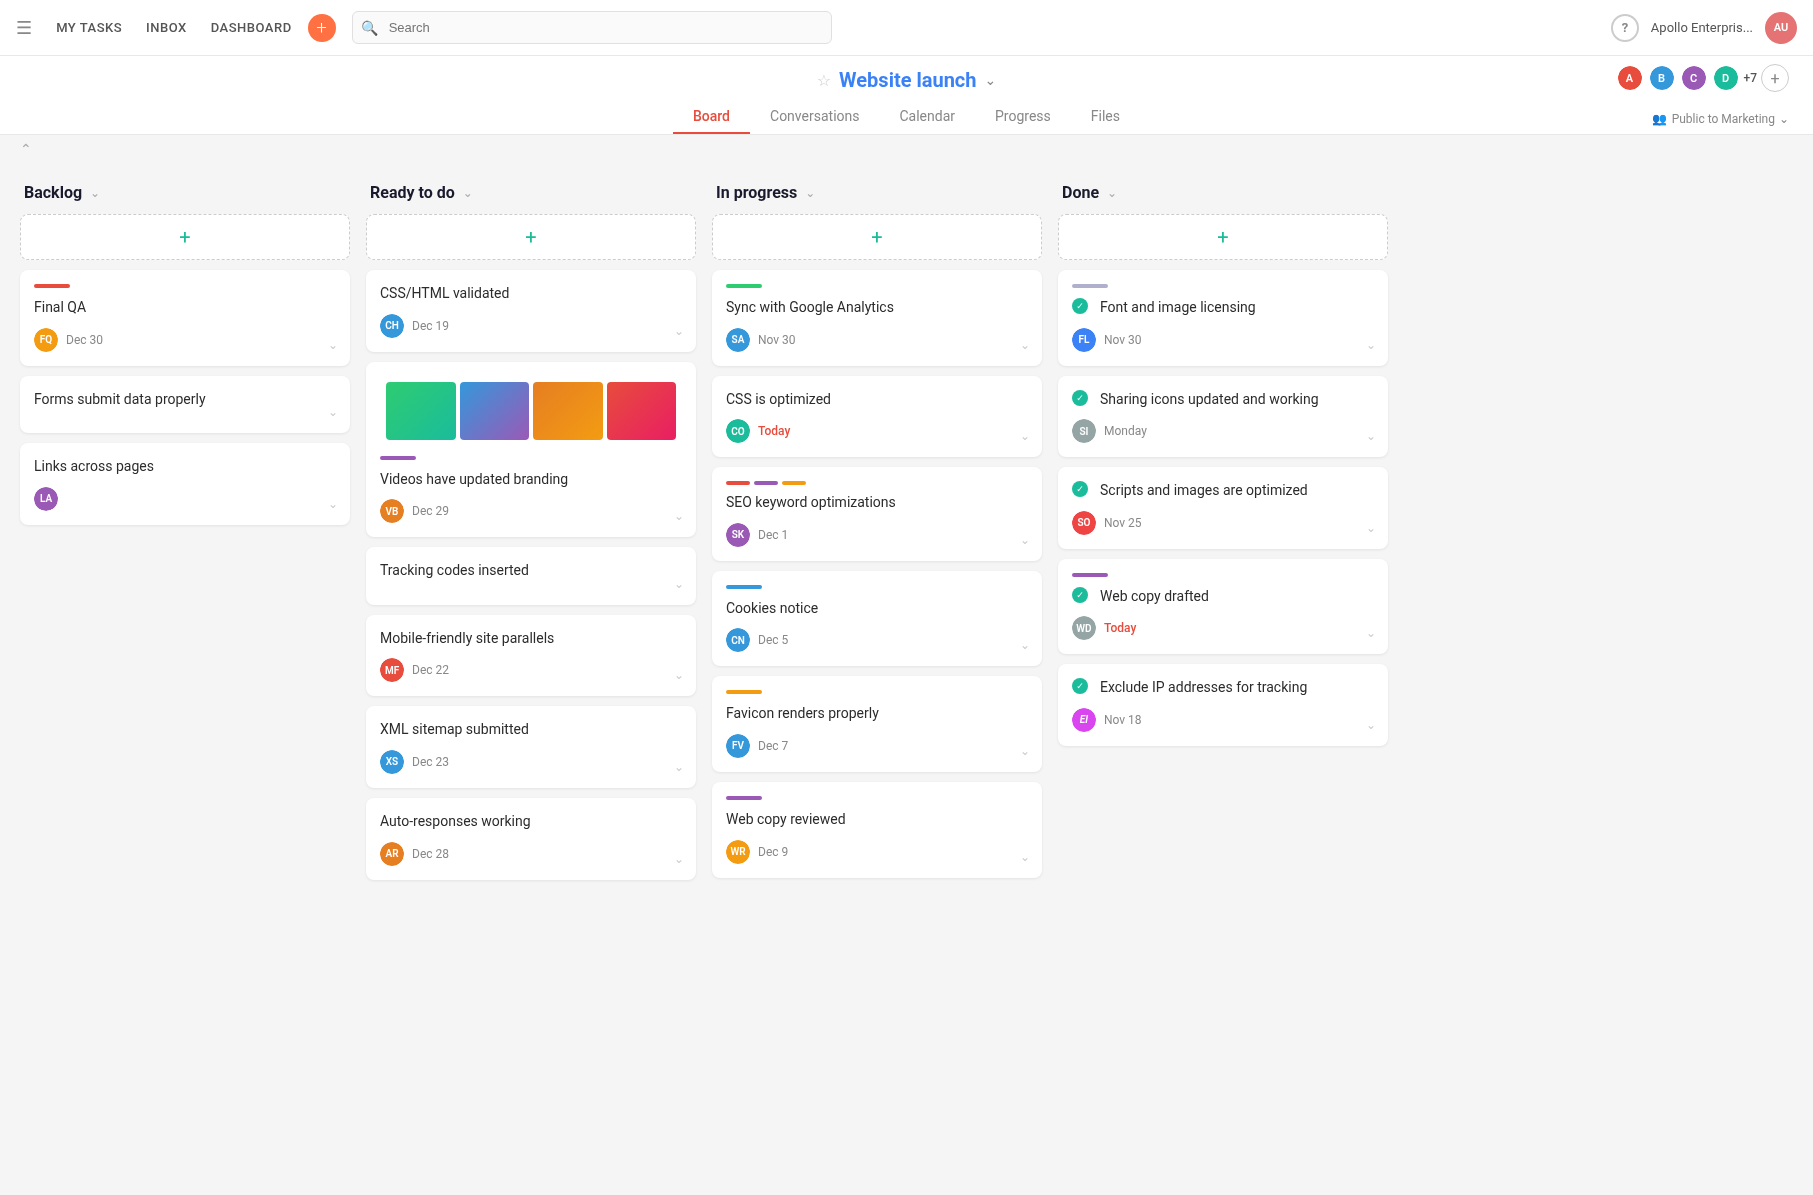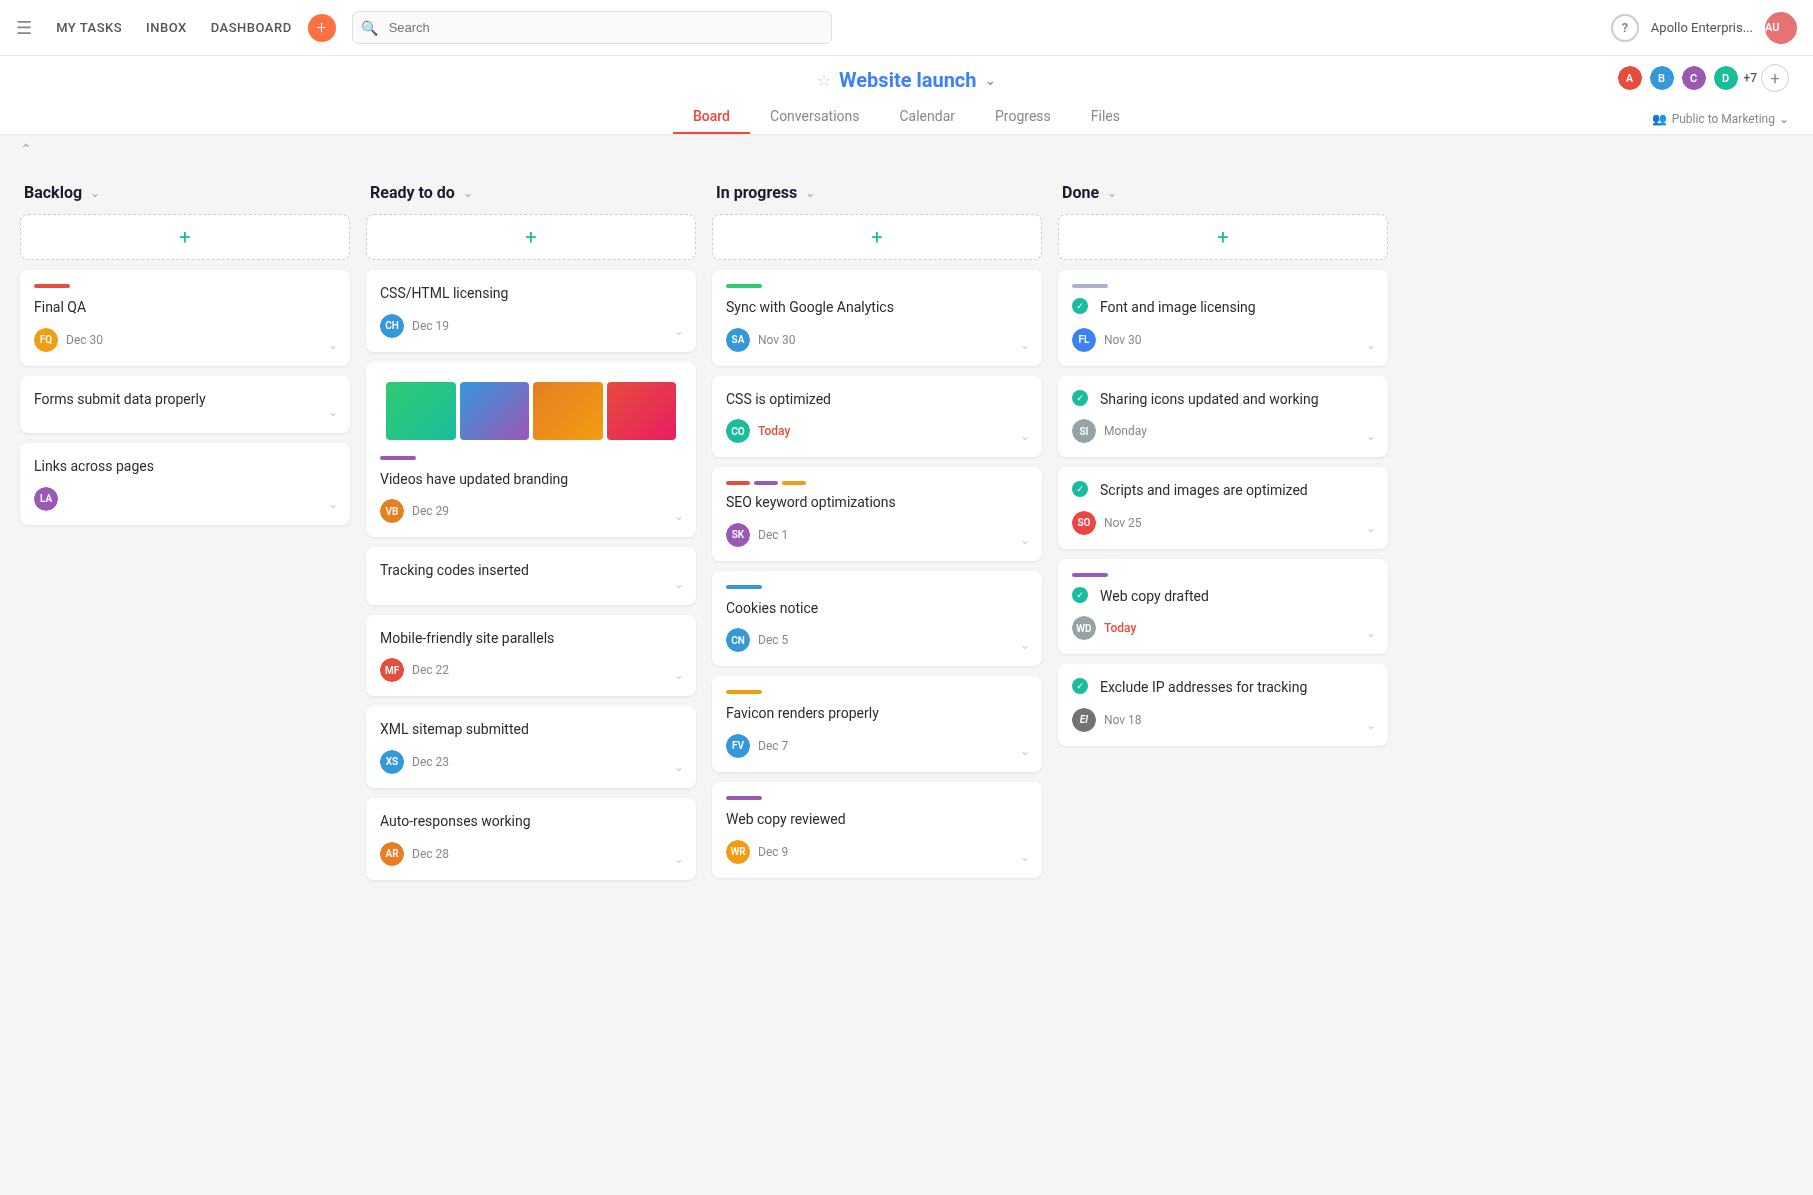--- a/index.html
+++ b/index.html
@@ -10,21 +10,21 @@
     .nav-menu-icon { color: #888; font-size: 18px; cursor: pointer; margin-right: 8px; }
     .nav-links { display: flex; gap: 24px; }
     .nav-link { font-size: 13px; font-weight: 500; color: #555; cursor: pointer; text-transform: uppercase; letter-spacing: 0.5px; }
     .nav-add-btn { width: 28px; height: 28px; background: #ff7043; border-radius: 50%; display: flex; align-items: center; justify-content: center; color: white; font-size: 18px; cursor: pointer; font-weight: 300; }
     .search-bar { flex: 1; max-width: 480px; position: relative; }
     .search-bar input { width: 100%; padding: 8px 12px 8px 36px; border: 1px solid #e0e0e0; border-radius: 6px; font-size: 13px; color: #555; background: #fafafa; outline: none; }
     .search-icon-wrap { position: absolute; left: 10px; top: 50%; transform: translateY(-50%); color: #aaa; font-size: 14px; }
     .nav-right { margin-left: auto; display: flex; align-items: center; gap: 12px; }
     .help-btn { width: 28px; height: 28px; border: 2px solid #ccc; border-radius: 50%; display: flex; align-items: center; justify-content: center; color: #888; font-size: 13px; cursor: pointer; font-weight: bold; }
     .org-name { font-size: 13px; color: #555; }
-    .user-avatar { width: 32px; height: 32px; border-radius: 50%; background: #e57373; display: flex; align-items: center; justify-content: flex-start; color: white; font-size: 13px; font-weight: 600; overflow: hidden; cursor: pointer; }
+    .user-avatar { width: 32px; height: 32px; border-radius: 50%; background: #e57373; display: flex; align-items: center; justify-content: center; color: white; font-size: 13px; font-weight: 600; overflow: hidden; cursor: pointer; }
 
     
     .project-header { background: #fff; border-bottom: 1px solid #e8e8e8; padding: 12px 0 0; text-align: center; position: relative; }
     .project-title-row { display: flex; align-items: center; justify-content: center; gap: 8px; margin-bottom: 8px; }
     .star-icon { color: #ccc; font-size: 16px; }
     .project-title { font-size: 20px; font-weight: 700; color: #3b82f6; }
     .chevron-icon { color: #888; font-size: 14px; }
     .project-tabs { display: flex; justify-content: center; gap: 0; }
     .tab { padding: 8px 20px; font-size: 14px; color: #888; cursor: pointer; border-bottom: 2px solid transparent; }
     .tab.active { color: #e74c3c; border-bottom: 2px solid #e74c3c; font-weight: 500; }
@@ -175,21 +175,21 @@
   </div>
 
   <div class="column">
     <div class="column-header">
       <span class="column-title">Ready to do</span>
       <span class="column-chevron">⌄</span>
     </div>
     <div class="add-card-btn">+</div>
 
     <div class="card">
-      <div class="card-title">CSS/HTML licensing</div>
+      <div class="card-title">CSS/HTML validated</div>
       <div class="card-footer">
         <div class="card-avatar">
           <div class="card-avatar-inner" style="background:#3498db;">CH</div>
         </div>
         <span class="card-date">Dec 19</span>
       </div>
       <span class="card-chevron">⌄</span>
     </div>
 
     <div class="card">
@@ -398,21 +398,21 @@
       <span class="card-chevron">⌄</span>
     </div>
 
     <div class="card">
       <div class="done-card-title">
         <span class="card-check">✓</span>
         <span class="card-title" style="margin-bottom:0;">Exclude IP addresses for tracking</span>
       </div>
       <div class="card-footer">
         <div class="card-avatar">
-          <div class="card-avatar-inner" style="background:#737373;font-style:italic;">EI</div>
+          <div class="card-avatar-inner" style="background:#d946ef;font-style:italic;">EI</div>
         </div>
         <span class="card-date">Nov 18</span>
       </div>
       <span class="card-chevron">⌄</span>
     </div>
 
   </div>
 
 </div>
 

